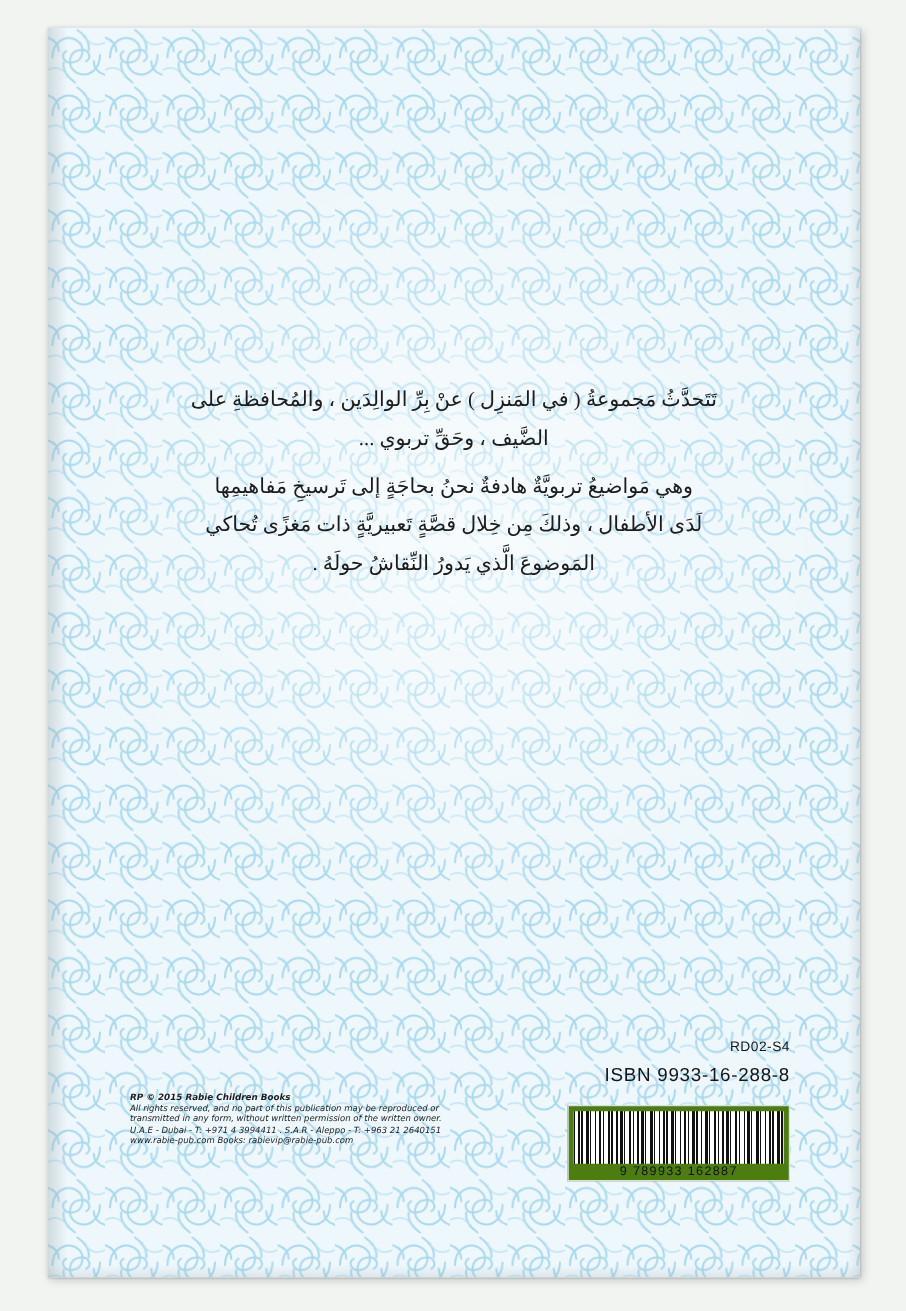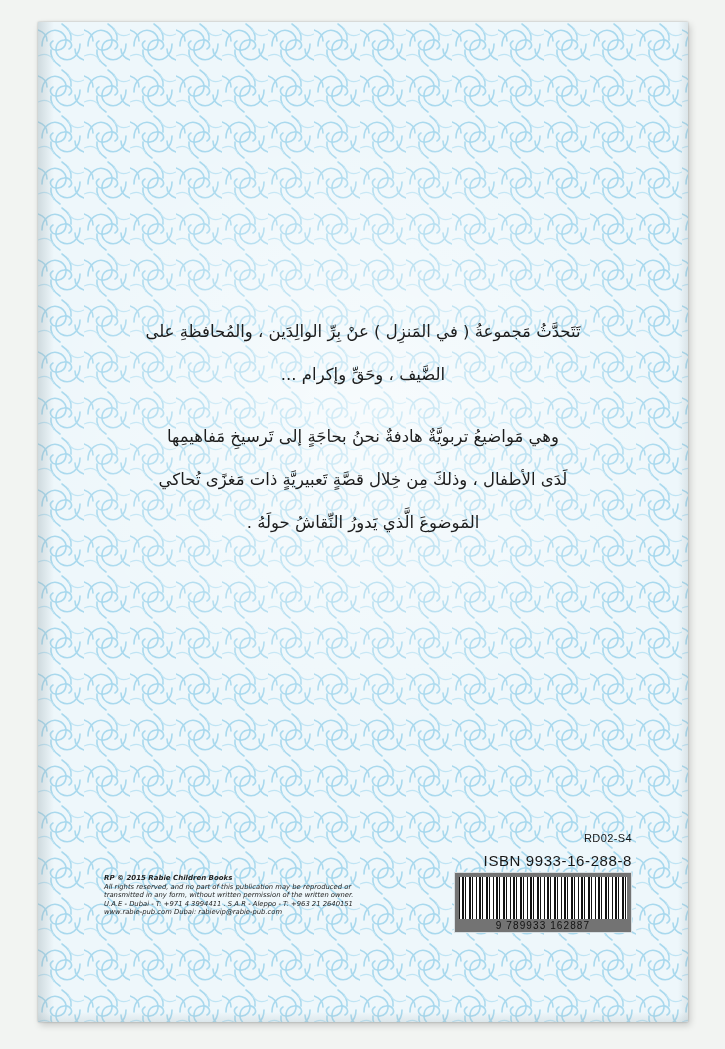--- a/index.html
+++ b/index.html
@@ -80,21 +80,22 @@
     top: 282px;
     direction: rtl;
     text-align: center;
     font-family: "DejaVu Sans", sans-serif;
     color: #1c1c1c;
     font-size: 16.5px;
     line-height: 31px;
     letter-spacing: 0px;
   }
   .body-text p {
-    margin: 12px;
+    margin: 0;
+    font-family: Liberation Serif, serif;
   }
   .para-gap { height: 7px; }
 
   
   .colophon {
     position: absolute;
     left: 0;
     right: 0;
     bottom: 54px;
     height: 120px;
@@ -143,23 +144,23 @@
     font-size: 15px;
     color: #161616;
     letter-spacing: 0.6px;
     font-family: "Liberation Sans", sans-serif;
   }
 
   
   .barcode-wrap {
     position: absolute;
     right: 56px;
-    top: 24px;
+    top: 36px;
     width: 168px;
-    background: #737373;
+    background: #4d7c0f;
     padding: 4px 4px 1px 4px;
     border: 1px solid #d6dee2;
   }
   .barcode {
     height: 42px;
     width: 100%;
     background-repeat: repeat-x;
     background-image:
       repeating-linear-gradient(to right,
         #111 0px, #111 1px, #fff 1px, #fff 3px,
@@ -202,38 +203,38 @@
           </g>
         </pattern>
       </defs>
       <rect width="650" height="1000" fill="url(#swirl)"></rect>
     </svg>
 
     <div class="wash"></div>
 
     <div class="body-text">
       <p>تَتَحدَّثُ مَجموعةُ ( في المَنزِل ) عنْ بِرِّ الوالِدَين ، والمُحافظةِ على</p>
-      <p>الضَّيف ، وحَقِّ وإكرام ...</p>
+      <p>الضَّيف ، وحَقِّ تربوي ...</p>
       <div class="para-gap"></div>
       <p>وهي مَواضيعُ تربويَّةٌ هادفةٌ نحنُ بحاجَةٍ إلى تَرسيخِ مَفاهيمِها</p>
       <p>لَدَى الأطفال ، وذلكَ مِن خِلال قصَّةٍ تَعبيريَّةٍ ذات مَغزًى تُحاكي</p>
       <p>المَوضوعَ الَّذي يَدورُ النِّقاشُ حولَهُ .</p>
     </div>
 
     <div class="colophon">
 
       <div class="rights-ar">
       </div>
 
       <div class="rights-en">
         <div class="rp-line">RP © 2015 Rabie Children Books</div>
         <div>All rights reserved, and no part of this publication may be reproduced or</div>
         <div>transmitted in any form, without written permission of the written owner.</div>
         <div>U.A.E - Dubai - T: +971 4 3994411 . S.A.R - Aleppo - T: +963 21 2640151</div>
-        <div>www.rabie-pub.com    Dubai: rabievip@rabie-pub.com</div>
+        <div>www.rabie-pub.com    Books: rabievip@rabie-pub.com</div>
       </div>
 
       <div class="code-top-right">RD02-S4</div>
       <div class="isbn-text">ISBN  9933-16-288-8</div>
 
       <div class="barcode-wrap">
         <div class="barcode"></div>
         <div class="barcode-digits">9 789933 162887</div>
       </div>
 

